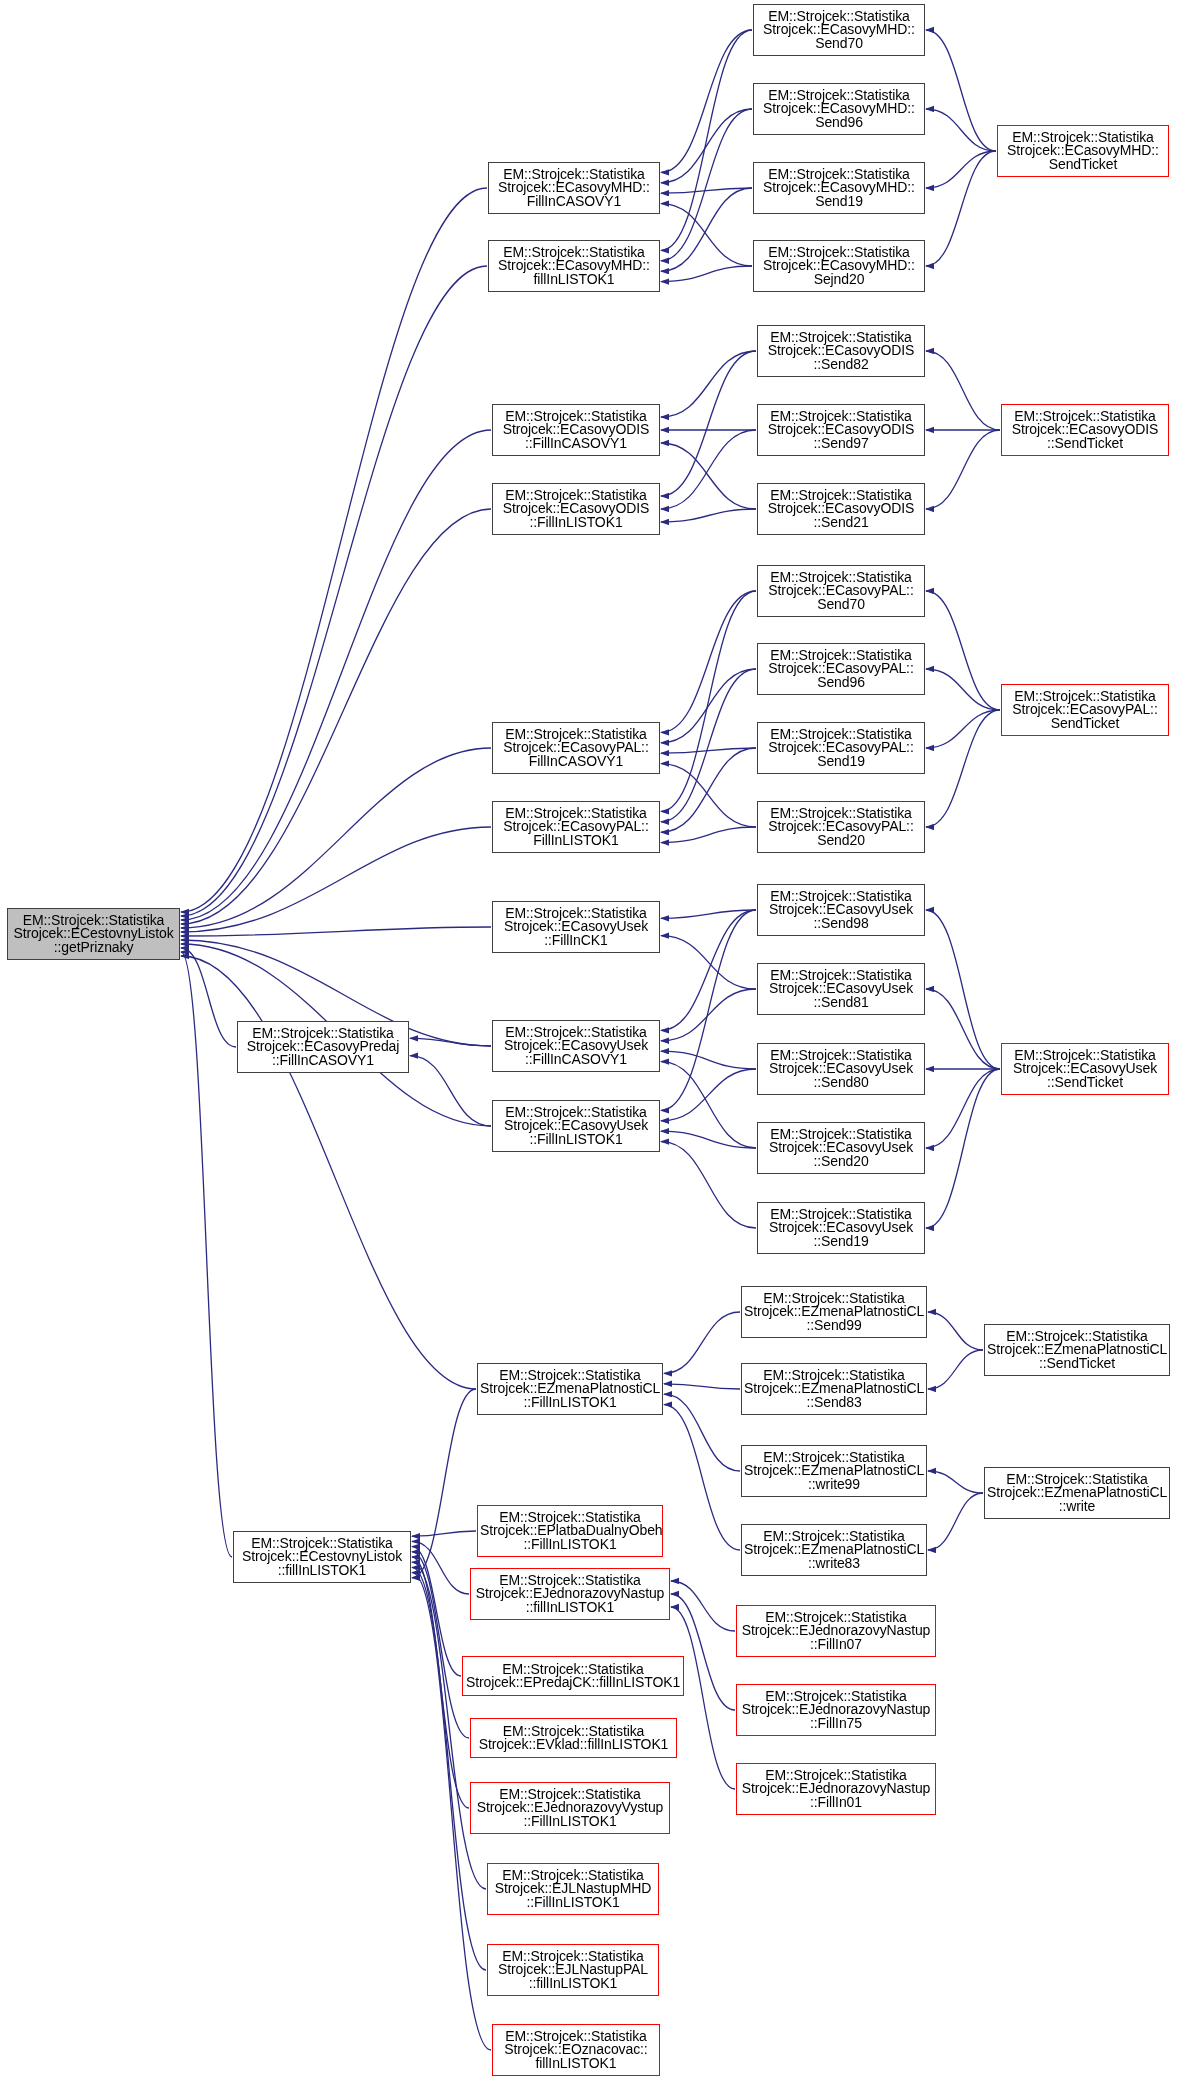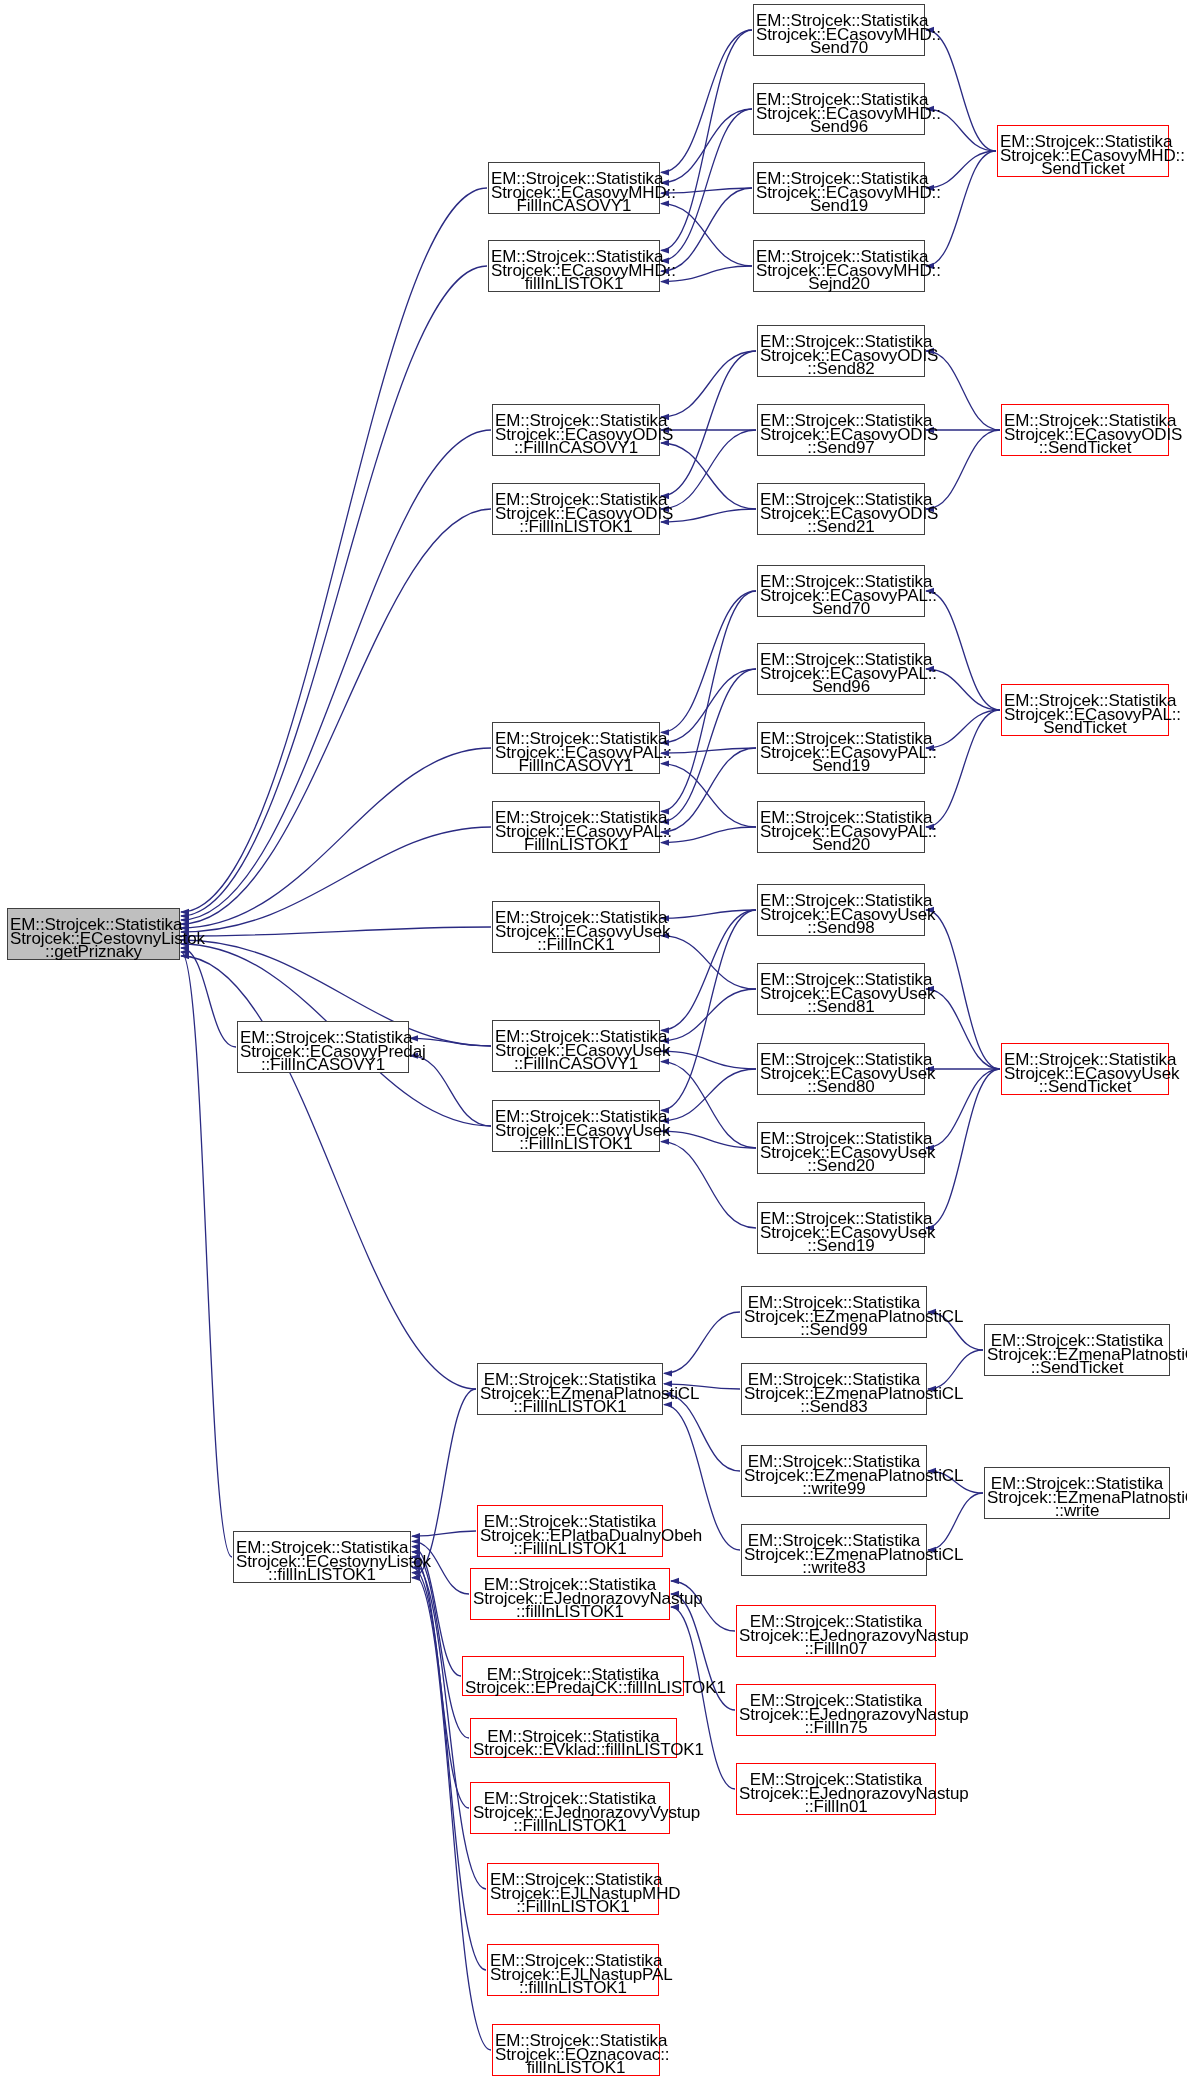--- a/index.html
+++ b/index.html
@@ -21,26 +21,26 @@
     left: 0;
     top: 0;
     width: 1187px;
     height: 2085px;
     pointer-events: none;
   }
   .node {
     position: absolute;
     box-sizing: border-box;
     display: flex;
-    align-items: flex-end;
+    align-items: center;
     justify-content: center;
     text-align: center;
     background: #ffffff;
     border: 1px solid #404040;
-    font-size: 17px;
+    font-size: 14px;
     line-height: 13.2px;
     color: #000000;
     letter-spacing: -0.1px;
     white-space: pre-line;
     padding: 1px 2px;
     z-index: 5;
   }
   .node.red {
     border: 1px solid #ff0000;
   }

